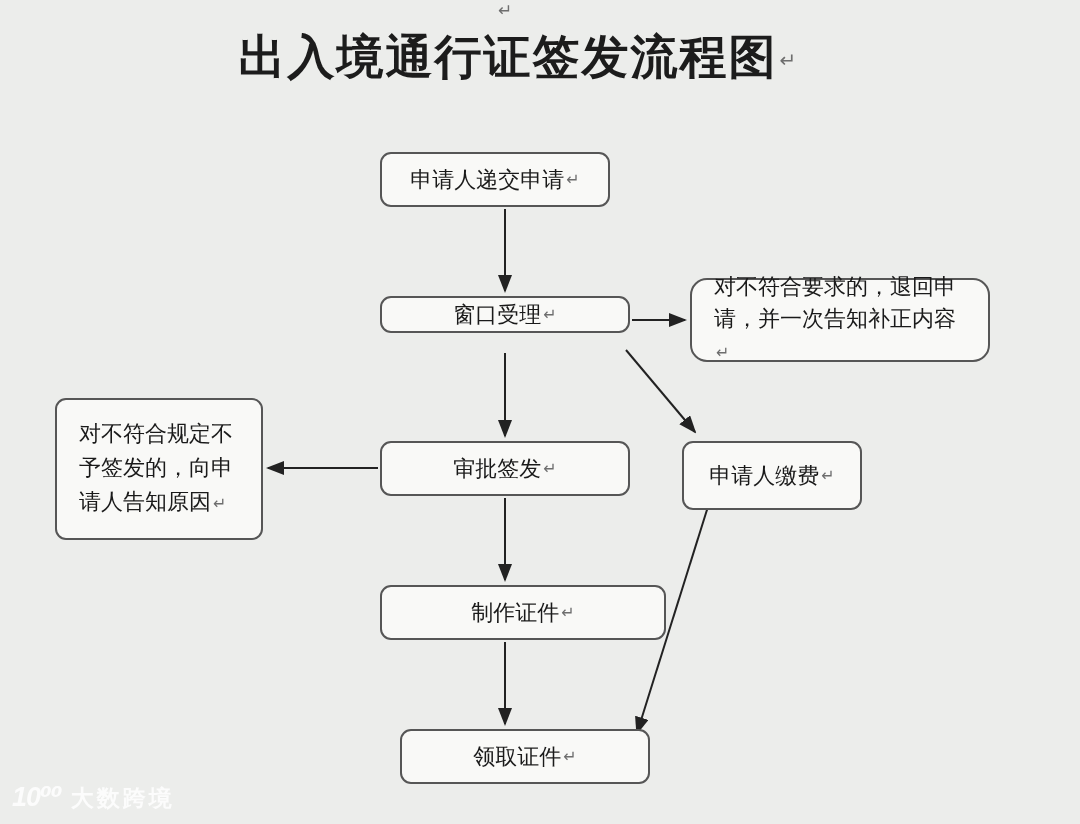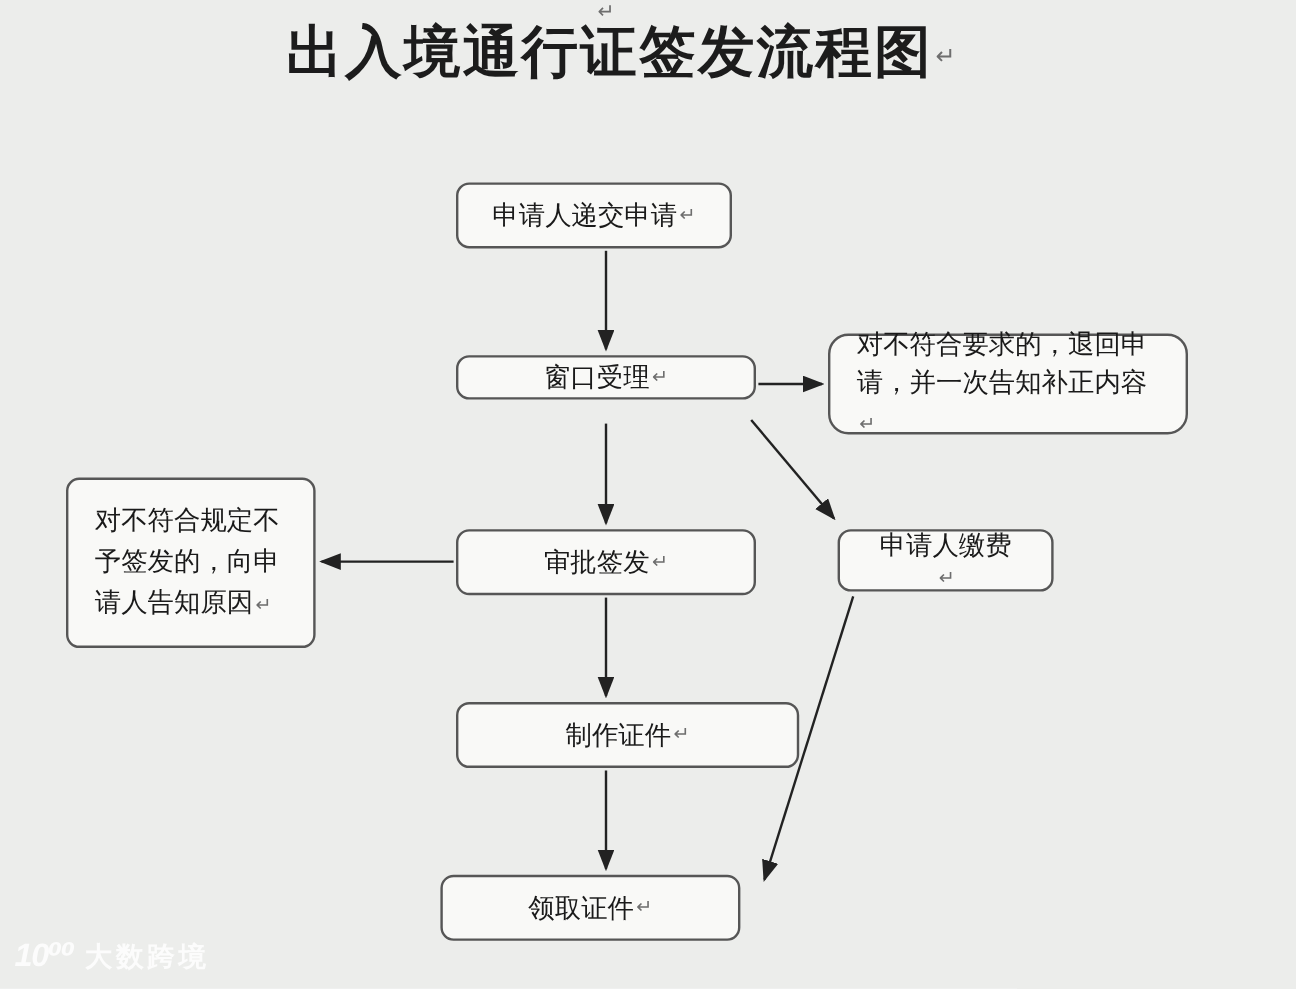--- a/index.html
+++ b/index.html
@@ -13,21 +13,21 @@
   }
   .top-mark {
     position: absolute;
     left: 498px;
     top: 0px;
     font-size: 17px;
     color: #6e6e6e;
   }
   .title {
     position: absolute;
-    top: 12px;
+    top: 26px;
     left: 0;
     width: 1035px;
     text-align: center;
     font-size: 47px;
     font-weight: bold;
     letter-spacing: 2px;
     color: #1c1c1c;
     white-space: nowrap;
   }
   .title .pmark {
@@ -53,22 +53,22 @@
   }
   .node .pmark {
     font-size: 16px;
     color: #6e6e6e;
     margin-left: 2px;
   }
   .node-submit  { left: 380px; top: 152px; width: 230px; height: 55px; }
   .node-window  { left: 380px; top: 296px; width: 250px; height: 37px; }
   .node-approve { left: 380px; top: 441px; width: 250px; height: 55px; }
   .node-produce { left: 380px; top: 585px; width: 286px; height: 55px; }
-  .node-collect { left: 367px; top: 729px; width: 250px; height: 55px; }
-  .node-pay     { left: 698px; top: 441px; width: 180px; height: 52px; flex-direction: column; }
+  .node-collect { left: 400px; top: 729px; width: 250px; height: 55px; }
+  .node-pay     { left: 682px; top: 441px; width: 180px; height: 69px; }
   .node-return  {
     left: 690px; top: 278px; width: 300px; height: 84px;
     justify-content: flex-start;
     padding: 0 22px;
     text-align: left;
     line-height: 32px;
     border-radius: 17px;
   }
   .node-notify  {
     left: 55px; top: 398px; width: 208px; height: 142px;

